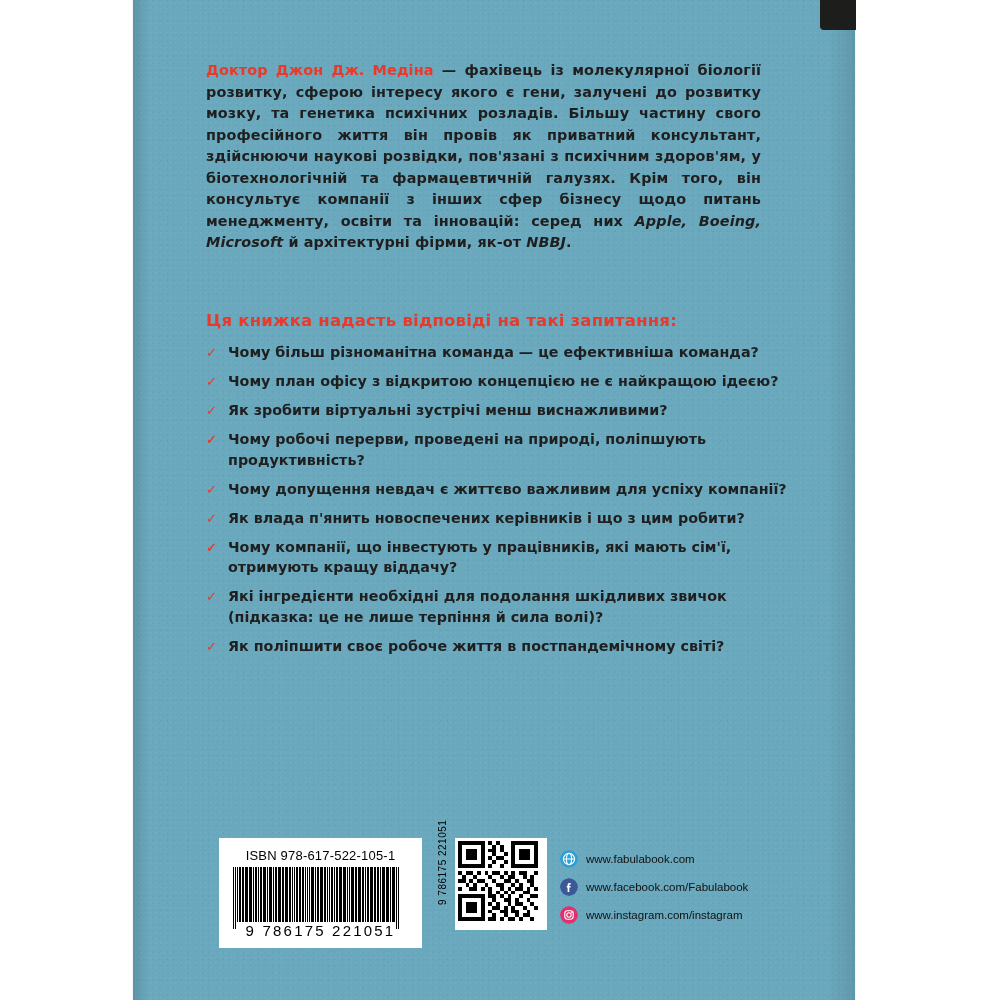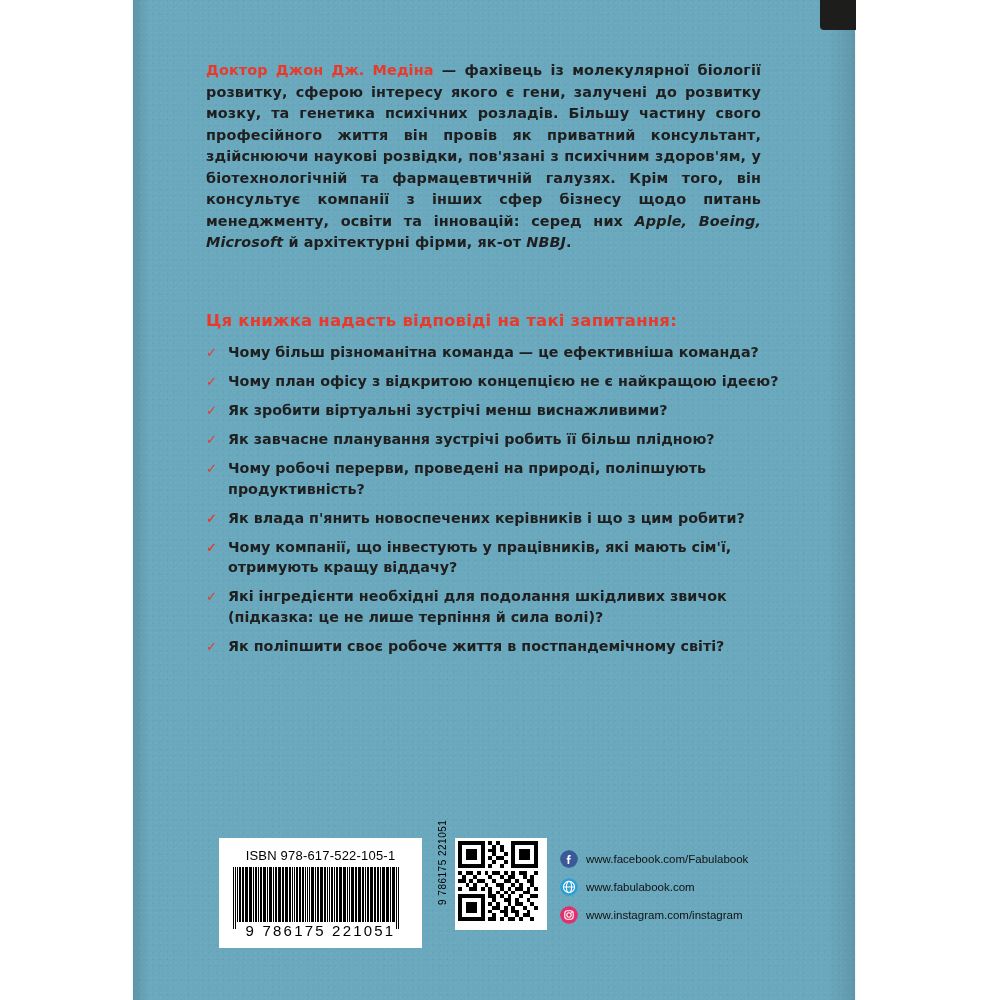--- a/index.html
+++ b/index.html
@@ -239,23 +239,23 @@
   <div class="bio">
     <span class="author">Доктор Джон Дж. Медіна</span><span> — фахівець із молекулярної біології розвитку, сферою інтересу якого є гени, залучені до розвитку мозку, та генетика психічних розладів. Більшу частину свого професійного життя він провів як приватний консультант, здійснюючи наукові розвідки, пов'язані з психічним здоров'ям, у біотехнологічній та фармацевтичній галузях. Крім того, він консультує компанії з інших сфер бізнесу щодо питань менеджменту, освіти та інновацій: серед них </span><span class="it">Apple, Boeing, Microsoft</span><span> й архітектурні фірми, як-от </span><span class="it">NBBJ</span><span>.</span>
   </div>
 
   <div class="q-heading">Ця книжка надасть відповіді на такі запитання:</div>
 
   <div class="q-list">
     <div class="q-item"><span class="tick">✓</span><span>Чому більш різноманітна команда — це ефективніша команда?</span></div>
     <div class="q-item"><span class="tick">✓</span><span>Чому план офісу з відкритою концепцією не є найкращою ідеєю?</span></div>
     <div class="q-item"><span class="tick">✓</span><span>Як зробити віртуальні зустрічі менш виснажливими?</span></div>
-    <div class="q-item"><span class="tick">✓</span><span>Як завчасне планування зустрічі робить її більш плідною?</span></div>
+    <div class="q-item"><span class="tick">✓</span></div>
     <div class="q-item"><span class="tick">✓</span><span>Чому робочі перерви, проведені на природі, поліпшують продуктивність?</span></div>
-    <div class="q-item"><span class="tick">✓</span></div>
+    <div class="q-item"><span class="tick">✓</span><span>Чому допущення невдач є життєво важливим для успіху компанії?</span></div>
     <div class="q-item"><span class="tick">✓</span><span>Як влада п'янить новоспечених керівників і що з цим робити?</span></div>
     <div class="q-item"><span class="tick">✓</span></div>
     <div class="q-item"><span class="tick">✓</span><span>Чому компанії, що інвестують у працівників, які мають сім'ї, отримують кращу віддачу?</span></div>
     <div class="q-item"><span class="tick">✓</span><span>Які інгредієнти необхідні для подолання шкідливих звичок (підказка: це не лише терпіння й сила волі)?</span></div>
     <div class="q-item"><span class="tick">✓</span><span>Як поліпшити своє робоче життя в постпандемічному світі?</span></div>
   </div>
 
   <div class="barcode-box">
     <div class="isbn-text">ISBN 978-617-522-105-1</div>
     <div class="bars" id="bars">
@@ -433,37 +433,37 @@
         <rect x="19" y="20" width="1" height="1"></rect>
       </g>
     </svg>
   </div>
 
   <div class="socials">
 
     <div class="social-row">
       <span class="social-ic">
         <svg width="18" height="18" viewBox="0 0 18 18">
-          <circle cx="9" cy="9" r="9" fill="#3b5998"></circle>
-          <path d="M10.6 9.4h-1.3V14H7.6V9.4H6.7V8h0.9V6.9c0-1.2 0.5-1.9 1.9-1.9h1.2v1.4h-0.8c-0.4 0-0.6 0.2-0.6 0.6V8h1.4l-0.1 1.4z" fill="#fff"></path>
-        </svg>
-      </span>
-      <span class="social-label">www.facebook.com/Fabulabook</span>
-    </div>
-
-    <div class="social-row">
-      <span class="social-ic">
-        <svg width="18" height="18" viewBox="0 0 18 18">
           <circle cx="9" cy="9" r="9" fill="#2e9fd4"></circle>
           <circle cx="9" cy="9" r="5.6" fill="none" stroke="#fff" stroke-width="1.1"></circle>
           <ellipse cx="9" cy="9" rx="2.6" ry="5.6" fill="none" stroke="#fff" stroke-width="1.1"></ellipse>
           <line x1="3.4" y1="9" x2="14.6" y2="9" stroke="#fff" stroke-width="1.1"></line>
         </svg>
       </span>
       <span class="social-label">www.fabulabook.com</span>
+    </div>
+
+    <div class="social-row">
+      <span class="social-ic">
+        <svg width="18" height="18" viewBox="0 0 18 18">
+          <circle cx="9" cy="9" r="9" fill="#3b5998"></circle>
+          <path d="M10.6 9.4h-1.3V14H7.6V9.4H6.7V8h0.9V6.9c0-1.2 0.5-1.9 1.9-1.9h1.2v1.4h-0.8c-0.4 0-0.6 0.2-0.6 0.6V8h1.4l-0.1 1.4z" fill="#fff"></path>
+        </svg>
+      </span>
+      <span class="social-label">www.facebook.com/Fabulabook</span>
     </div>
 
 
     <div class="social-row">
       <span class="social-ic">
         <svg width="18" height="18" viewBox="0 0 18 18">
           <circle cx="9" cy="9" r="9" fill="#e1306c"></circle>
           <rect x="4.8" y="4.8" width="8.4" height="8.4" rx="2.6" fill="none" stroke="#fff" stroke-width="1.1"></rect>
           <circle cx="9" cy="9" r="2.2" fill="none" stroke="#fff" stroke-width="1.1"></circle>
           <circle cx="11.7" cy="6.3" r="0.65" fill="#fff"></circle>

